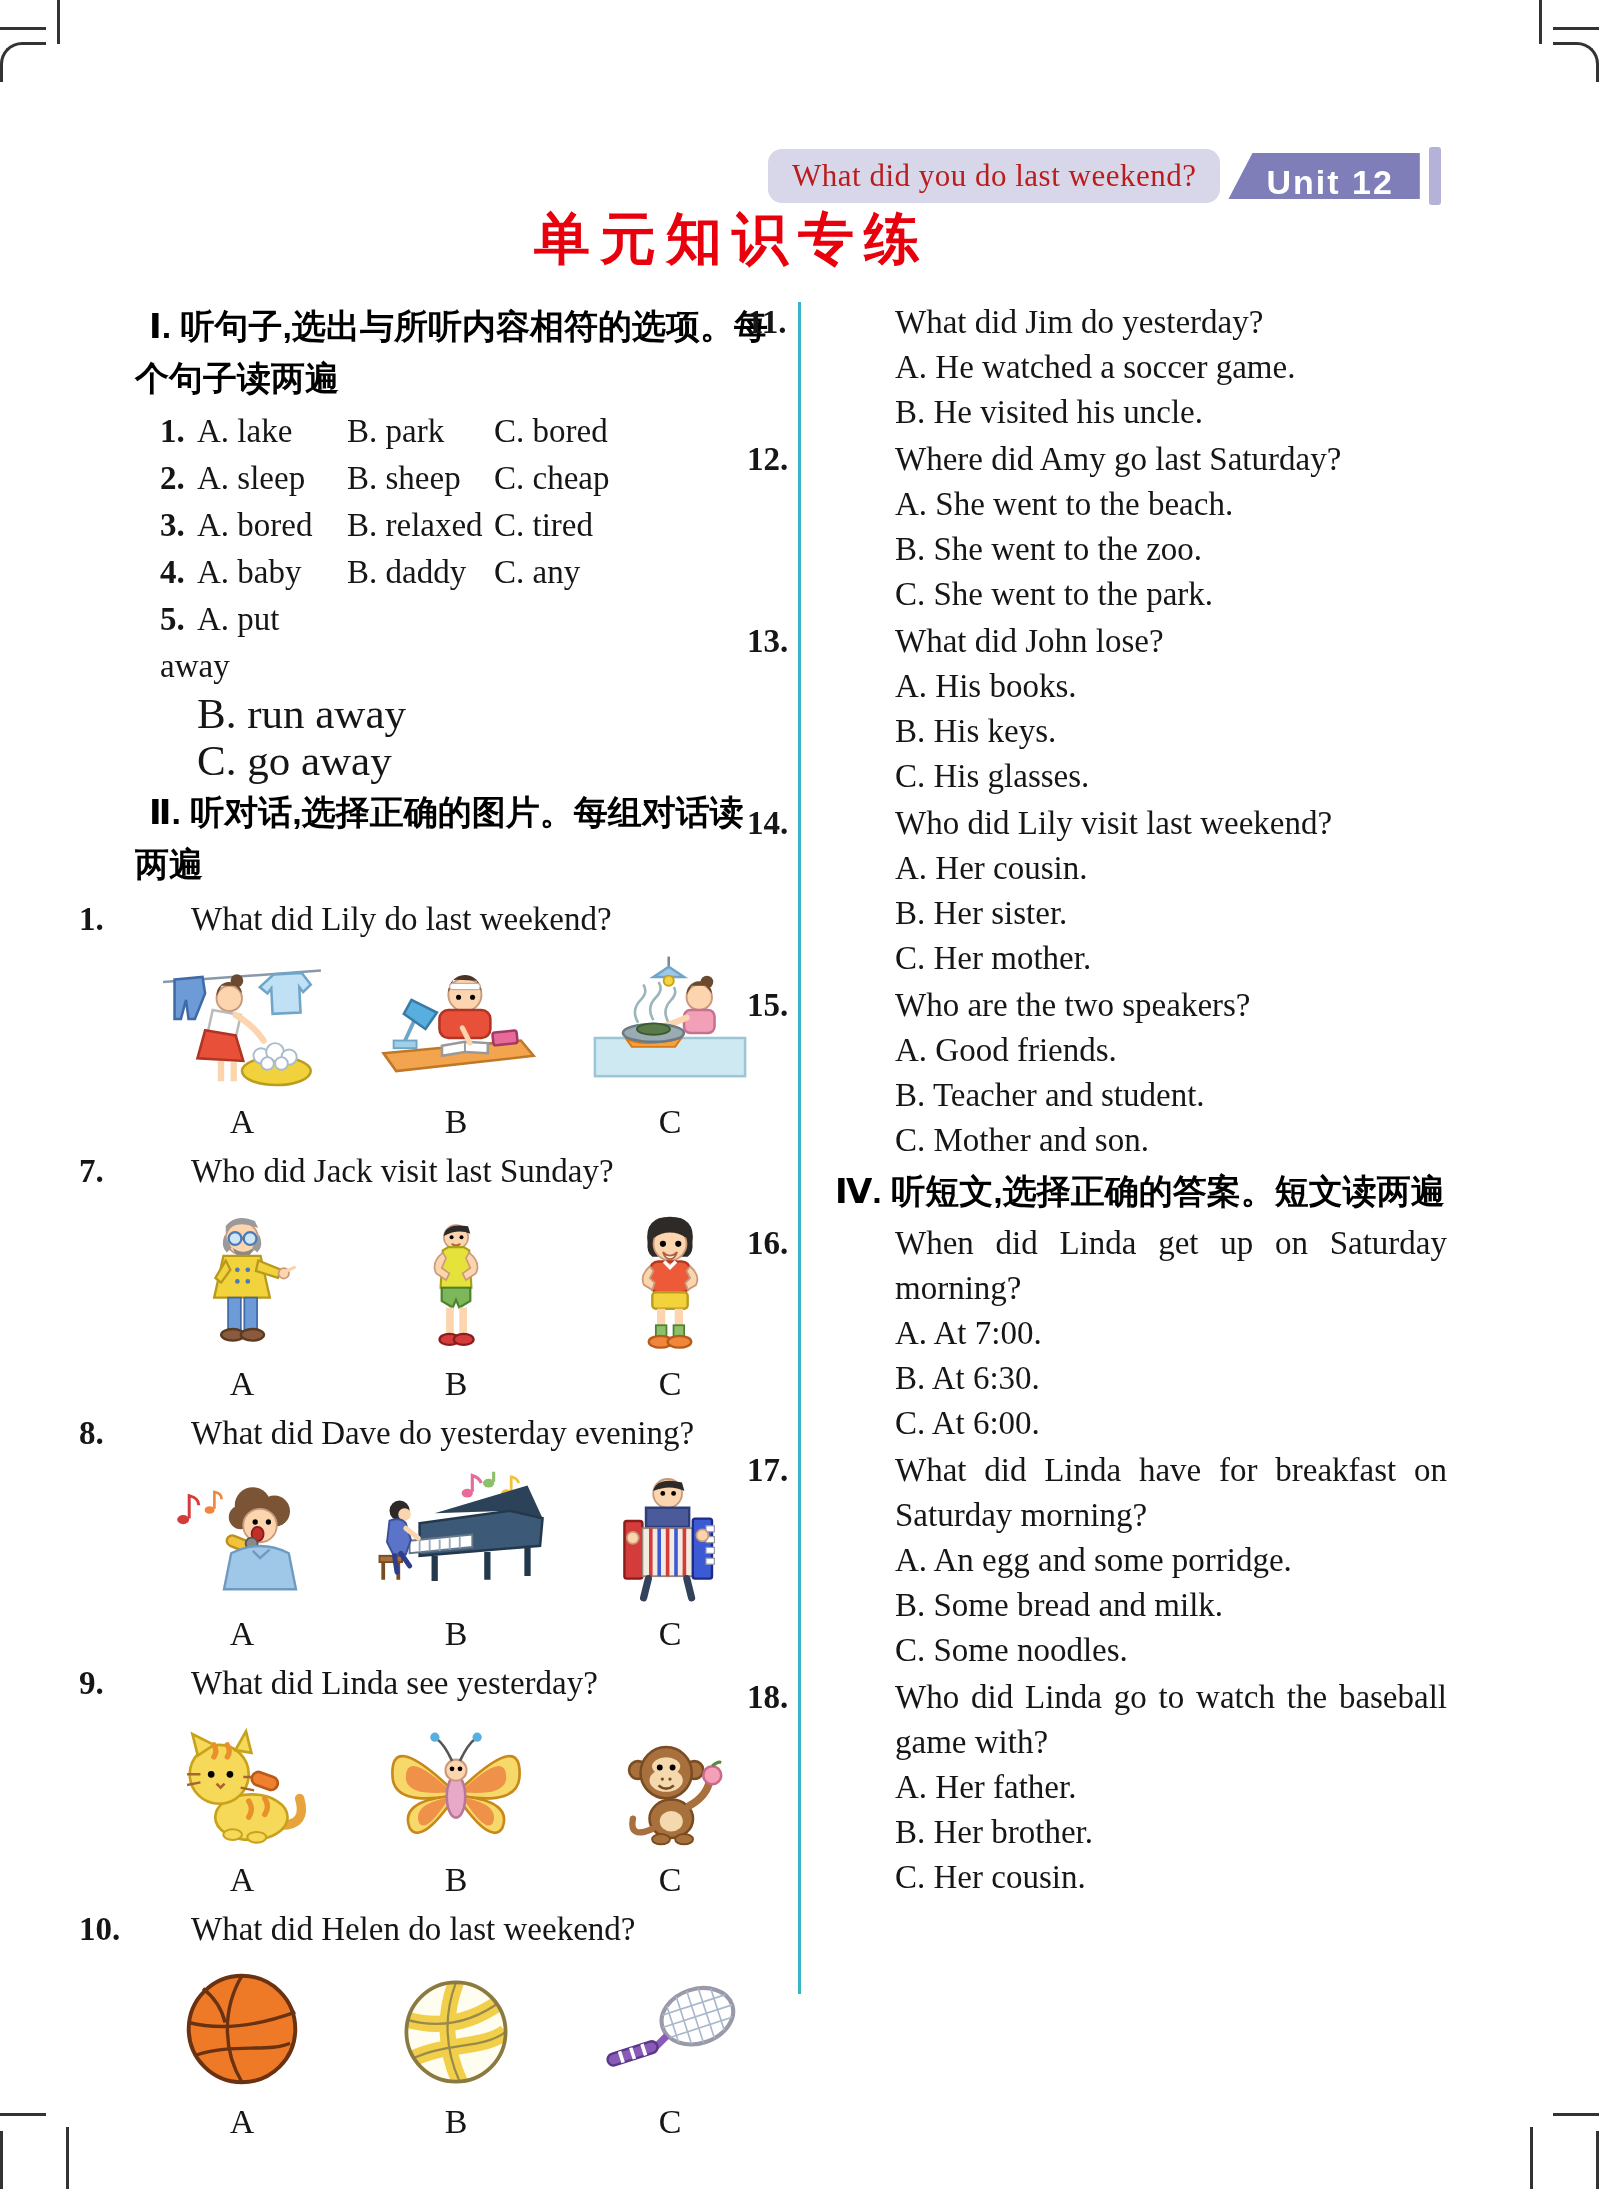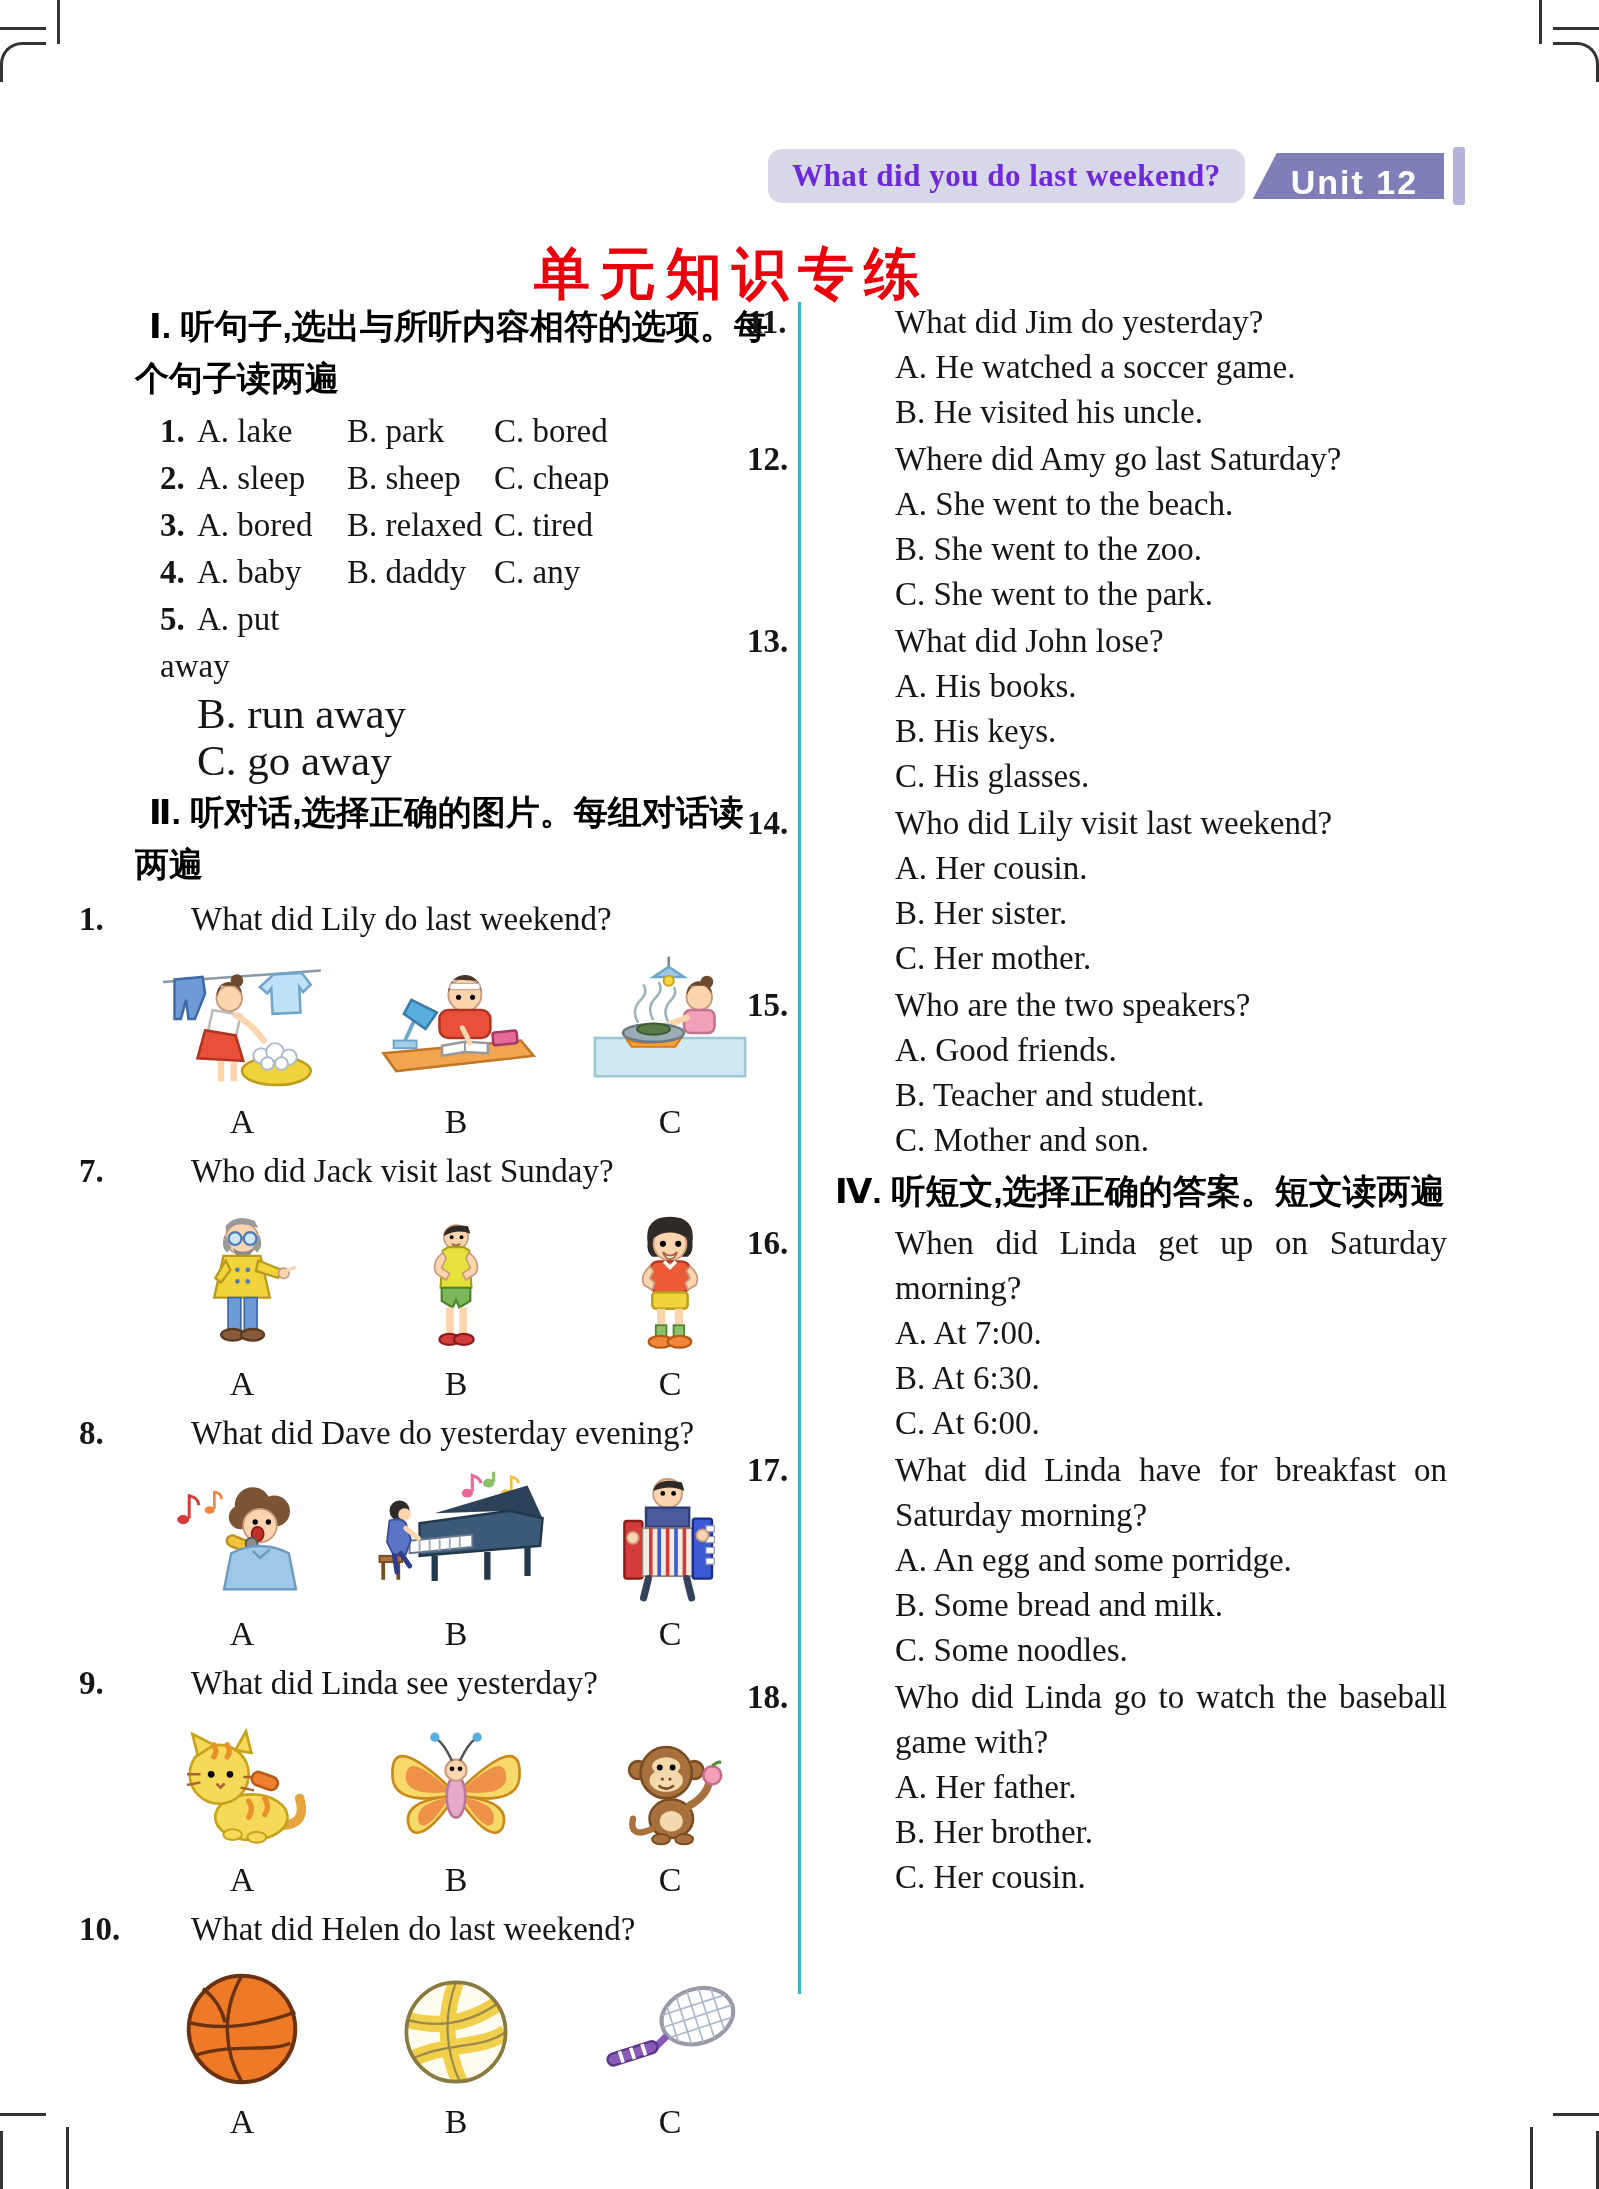--- a/index.html
+++ b/index.html
@@ -26,35 +26,35 @@
   .m-br-e { right: 0; bottom: 0; width: 3px; height: 58px; }
   .arc { position: absolute; width: 46px; height: 40px; border: 3px solid #333; }
   .arc-tl { left: 0; top: 42px; border-right: none; border-bottom: none; border-top-left-radius: 22px; }
   .arc-tr { right: 0; top: 42px; border-left: none; border-bottom: none; border-top-right-radius: 22px; }
 
   
   .header-row { position: absolute; top: 147px; left: 768px; display: flex; align-items: center; }
   .lesson-bar {
     height: 54px; line-height: 54px; padding: 0 24px;
     background: #d8d7e9; border-radius: 14px;
-    font-weight: bold; font-size: 31px; letter-spacing: .5px; color: #6d28d9;
+    font-weight: normal; font-size: 31px; letter-spacing: .5px; color: #b91c1c;
   }
   .unit-badge {
     margin-left: 8px; height: 46px; line-height: 58px; padding: 0 26px 0 38px;
     background: #807eb9; color: #fff;
     font-family: "Liberation Sans", "DejaVu Sans", sans-serif;
     font-weight: bold; font-size: 34px; letter-spacing: 2px;
     clip-path: polygon(24px 0, 100% 0, 100% 100%, 0 100%);
   }
   .badge-end { margin-left: 9px; width: 12px; height: 58px; background: #b4b2d8; border-radius: 3px; }
 
   .page-title {
     position: absolute; top: 202px; left: 0; width: 1464px; text-align: center;
     font-family: "Liberation Sans", "DejaVu Sans", sans-serif;
-    font-weight: bold; font-size: 56px; letter-spacing: 10px; color: #e8000d; margin-top: 35px;
+    font-weight: bold; font-size: 56px; letter-spacing: 10px; color: #e8000d;
   }
 
   
   .content { position: absolute; top: 298px; left: 135px; width: 1312px; display: grid; grid-template-columns: 642px 44px 626px; }
   .divider-cell { position: relative; }
   .divider { width: 3px; background: #38b6c8; height: 1692px; margin: 4px auto 0; }
 
   .sec-heading {
     font-family: "Liberation Sans", "DejaVu Sans", sans-serif;
     font-weight: bold; font-size: 34px; line-height: 52px; text-indent: 14px;

